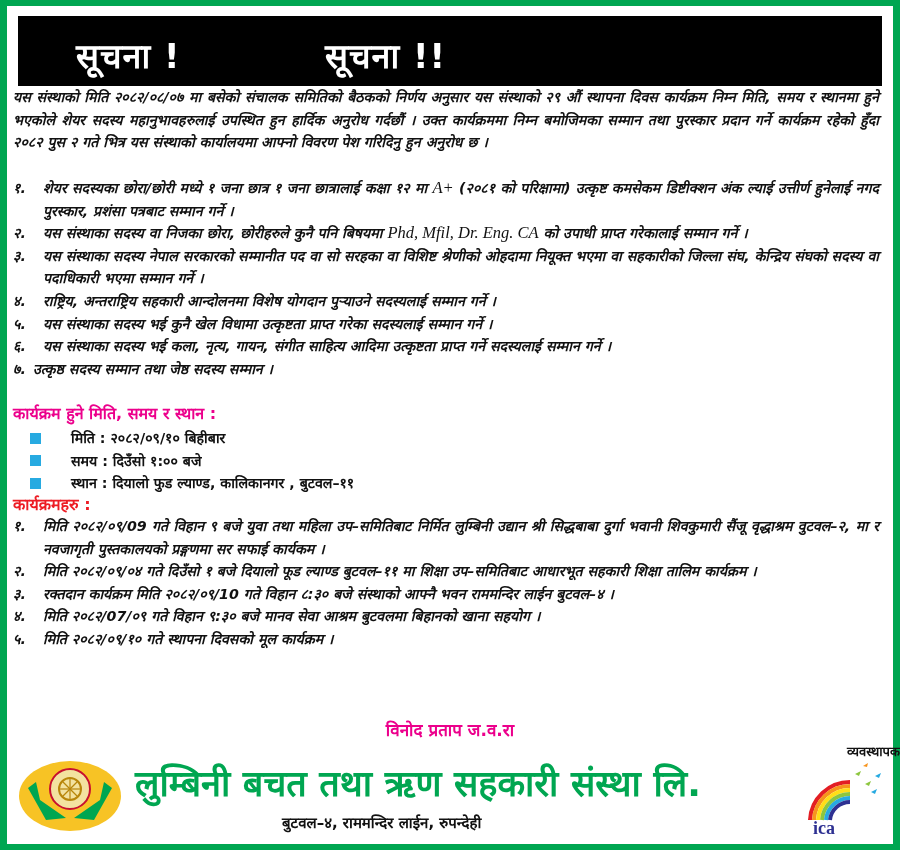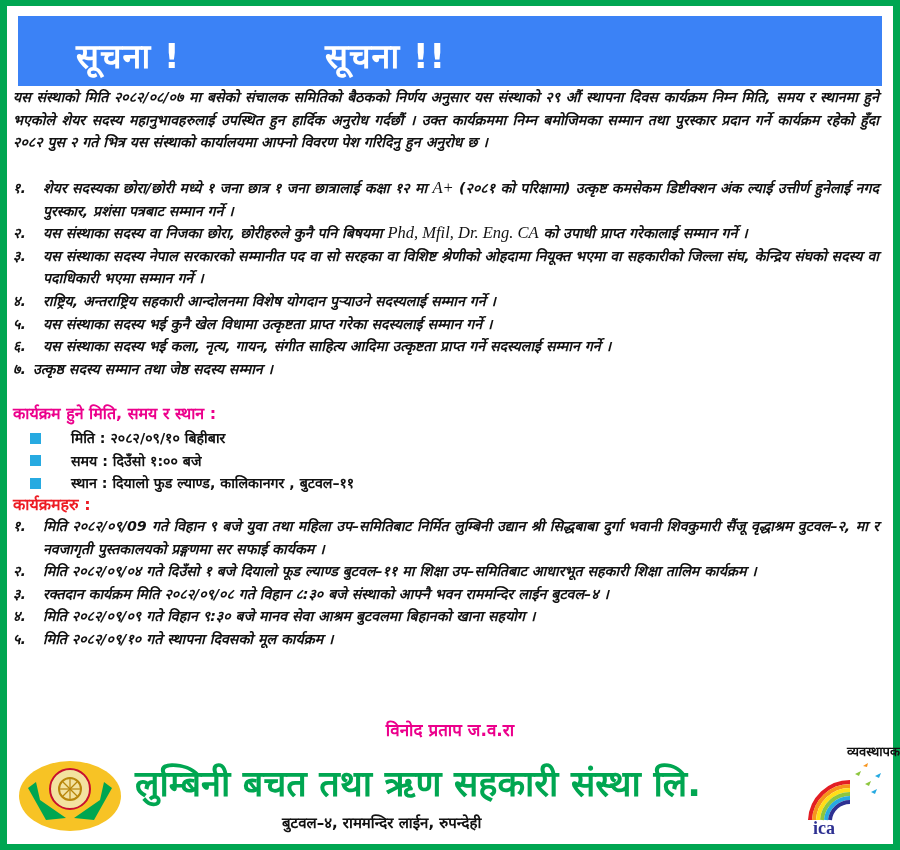--- a/index.html
+++ b/index.html
@@ -1,18 +1,18 @@
 <!DOCTYPE html>
 <html><head>
 <meta charset="utf-8">
 <style>
   html, body { margin:0; padding:0; }
   body { width:900px; height:850px; background:#00a651; overflow:hidden; position:relative; font-family:"DejaVu Sans", sans-serif; }
   .sheet { position:absolute; left:7px; top:6px; width:886px; height:838px; background:#ffffff; }
-  .banner { position:absolute; left:11px; top:10px; width:864px; height:70px; background:#3b82f6; display:flex; align-items:center; }
+  .banner { position:absolute; left:11px; top:10px; width:864px; height:70px; background:#000000; display:flex; align-items:center; }
   .banner span { color:#ffffff; font-size:34px; font-weight:bold; position:absolute; top:16px; letter-spacing:1px; }
   .b1 { left:58px; } .b2 { left:307px;text-align:right; } .b3 { left:592px; }
   .text { position:absolute; left:13px; width:866px; color:#111; font-weight:bold; font-size:14.2px; line-height:22.6px;font-style:italic; }
   .intro { top:86px; text-align:justify; text-align-last:left; }
   .row { display:flex; }
   .num { width:30px; flex:none; }
   .body { flex:1; text-align:justify; }
   .latin { font-family:"Liberation Serif", serif; font-weight:normal; font-size:16.5px; }
   .list1 { top:177px; }
   .heading { color:#ec008c; font-size:16px; font-weight:bold; }
@@ -95,25 +95,25 @@
   <div class="row">
       <span class="num">१.</span>
       <span class="body">मिति २०८२/०९/09 गते विहान ९ बजे युवा तथा महिला उप–समितिबाट निर्मित लुम्बिनी उद्यान श्री सिद्धबाबा दुर्गा भवानी शिवकुमारी सैंजू वृद्धाश्रम वुटवल–२, मा र नवजागृती पुस्तकालयको प्रङ्गणमा सर सफाई कार्यकम ।</span>
     </div>
   <div class="row">
       <span class="num">२.</span>
       <span class="body">मिति २०८२/०९/०४ गते दिउँसो १ बजे दियालो फूड ल्याण्ड बुटवल–११ मा शिक्षा उप–समितिबाट आधारभूत सहकारी शिक्षा तालिम कार्यक्रम ।</span>
     </div>
   <div class="row">
       <span class="num">३.</span>
-      <span class="body">रक्तदान कार्यक्रम मिति २०८२/०९/०८ गते विहान ८:३० बजे संस्थाको आफ्नै भवन राममन्दिर लाईन बुटवल–४ ।</span>
+      <span class="body">रक्तदान कार्यक्रम मिति २०८२/०९/10 गते विहान ८:३० बजे संस्थाको आफ्नै भवन राममन्दिर लाईन बुटवल–४ ।</span>
     </div>
   <div class="row">
       <span class="num">४.</span>
-      <span class="body">मिति २०८२/०९/०९ गते विहान ९:३० बजे मानव सेवा आश्रम बुटवलमा बिहानको खाना सहयोग ।</span>
+      <span class="body">मिति २०८२/07/०९ गते विहान ९:३० बजे मानव सेवा आश्रम बुटवलमा बिहानको खाना सहयोग ।</span>
     </div>
   <div class="row">
       <span class="num">५.</span>
       <span class="body">मिति २०८२/०९/१० गते स्थापना दिवसको मूल कार्यक्रम ।</span>
     </div>
 </div>
 
 <div class="sign"><span class="signname">विनोद प्रताप ज.व.रा</span></div>
 <div class="role">व्यवस्थापक</div>
 

